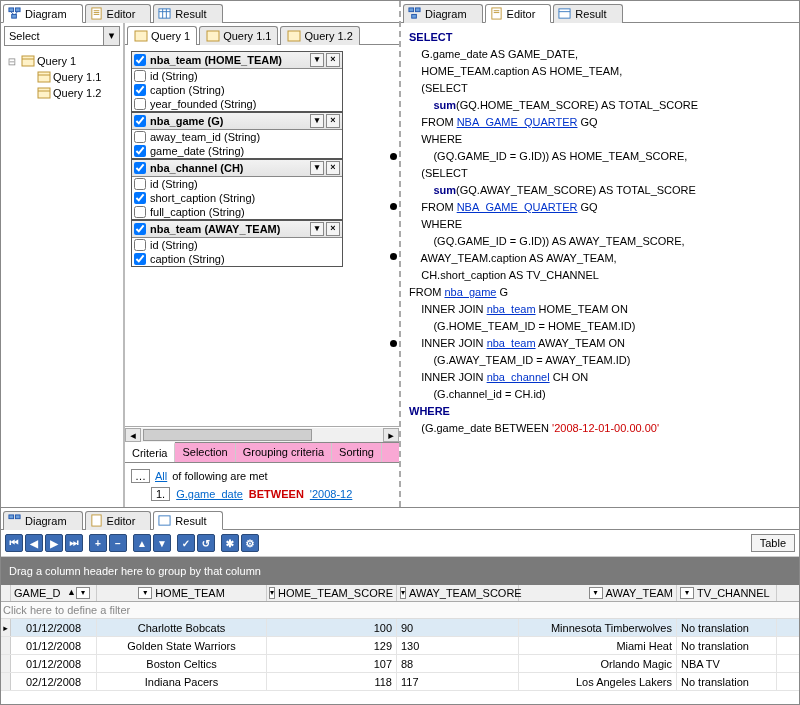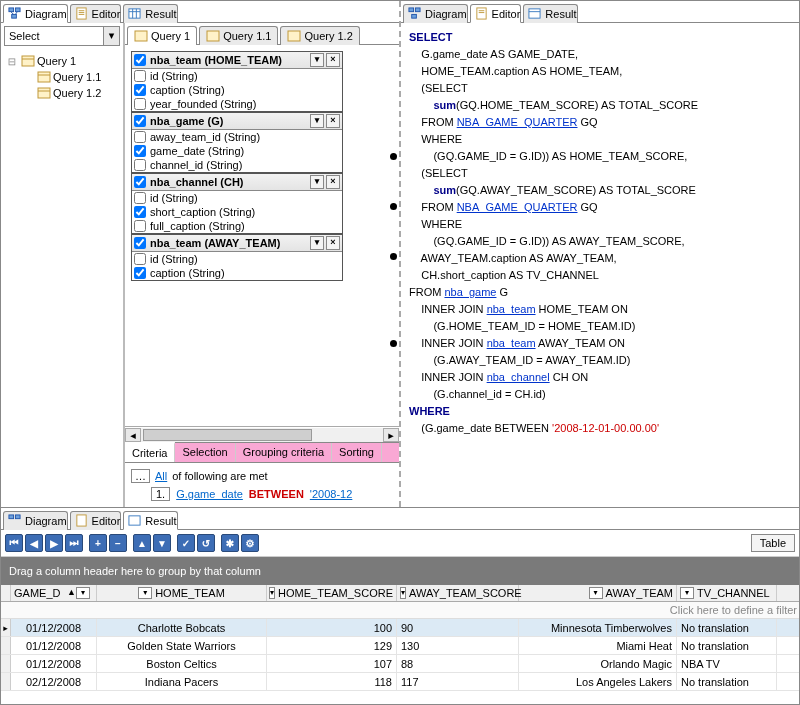--- a/index.html
+++ b/index.html
@@ -7,21 +7,21 @@
 .icon { display: inline-block; width: 14px; height: 14px; vertical-align: middle; }
 .app { display: flex; flex-direction: column; height: 705px; border: 1px solid #888; }
 
 .top-section { display: flex; height: 506px; }
 .bottom-section { flex: 1; border-top: 1px solid #888; }
 
 .left-pane { width: 400px; display: flex; flex-direction: column; border-right: 2px dashed #aaa; }
 .right-pane { flex: 1; display: flex; flex-direction: column; }
 
 .tabs { display: flex; background: #fff; border-bottom: 1px solid #888; height: 22px; padding-left: 2px; padding-top: 2px; }
-.tab { display: flex; align-items: center; gap: 3px; padding: 2px 0 2px 4px; border: 1px solid #888; border-bottom: none; border-top-left-radius: 3px; border-top-right-radius: 3px; margin-right: 2px; background: #eaeaea; cursor: pointer; position: relative; top: 1px; }
+.tab { display: flex; align-items: center; gap: 3px; padding: 2px 15px 2px 4px; border: 1px solid #888; border-bottom: none; border-top-left-radius: 3px; border-top-right-radius: 3px; margin-right: 2px; background: #eaeaea; cursor: pointer; position: relative; top: 1px; }
 .tab.active { background: #fff; border-bottom: 1px solid #fff; }
 .tab .icon svg { width: 13px; height: 13px; }
 
 .left-body { display: flex; flex: 1; min-height: 0; }
 .select-col { width: 124px; border-right: 2px solid #bbb; display: flex; flex-direction: column; }
 .select-row { display: flex; align-items: center; border: 1px solid #888; margin: 3px; height: 20px; }
 .select-text { flex: 1; padding-left: 4px; }
 .dd-btn { width: 16px; height: 18px; border-left: 1px solid #888; background: #e8e8e8; text-align: center; line-height: 16px; cursor: pointer; }
 
 .tree { padding: 4px; }
@@ -66,21 +66,21 @@
 .toolbar { display: flex; align-items: center; padding: 4px; gap: 2px; border-bottom: 1px solid #ccc; }
 .tbtn { width: 18px; height: 18px; display: flex; align-items: center; justify-content: center; cursor: pointer; background: #3d6db5; border: 1px solid #2a4a7a; border-radius: 2px; color: #fff; font-size: 10px; font-weight: bold; }
 .tbtn.sep { margin-left: 4px; }
 .table-btn { margin-left: auto; border: 1px solid #888; padding: 2px 8px; background: #f4f4f4; cursor: pointer; }
 
 .group-bar { background: #7a7a7a; color: #fff; padding: 8px 8px; font-size: 11px; }
 .grid { }
 .ghdr { display: flex; background: #f0f0f0; border-bottom: 1px solid #aaa; }
 .ghdr-cell { display: flex; align-items: flex-start; border-right: 1px solid #ccc; padding: 2px 3px; }
 .ghdr-cell .dd { width: 14px; height: 12px; border: 1px solid #888; background: #fff; margin-right: 3px; font-size: 8px; text-align: center; line-height: 10px; cursor: pointer; }
-.filter-row { text-align: right; color: #888; padding: 2px; font-size: 11px; border-bottom: 1px solid #ddd; background: #fafafa; }
+.filter-row { text-align: left; color: #888; padding: 2px; font-size: 11px; border-bottom: 1px solid #ddd; background: #fafafa; }
 .grow { display: flex; border-bottom: 1px solid #e4e4e4; height: 18px; align-items: center; }
 .grow.sel { background: #dceaf5; }
 .grow .rh { width: 10px; border-right: 1px solid #ccc; height: 100%; background: #f0f0f0; display: flex; align-items: center; justify-content: center; font-size: 9px; }
 .gcell { border-right: 1px solid #e4e4e4; padding: 1px 4px; height: 100%; display: flex; align-items: center; overflow: hidden; white-space: nowrap; }
 .c-date { width: 86px; justify-content: center; }
 .c-home { width: 170px; justify-content: center; }
 .c-hs { width: 130px; justify-content: flex-end; }
 .c-as { width: 122px; }
 .c-away { width: 158px; justify-content: flex-end; }
 .c-tv { width: 100px; }
@@ -212,24 +212,20 @@
                   <span class="hdr-btn">▾</span>
                   <span class="hdr-btn">×</span>
                 </div>
               <div class="entity-row">
                   <input type="checkbox" class="chk" style="">
                   <span>away_team_id (String)</span>
                 </div>
               <div class="entity-row">
                   <input type="checkbox" class="chk" checked="" style="">
                   <span>game_date (String)</span>
-                </div>
-              <div class="entity-row">
-                  <input type="checkbox" class="chk" style="">
-                  <span>channel_id (String)</span>
                 </div>
             </div>
 
             <div class="entity">
               <div class="entity-hdr">
                   <input type="checkbox" class="chk" checked="" style="">
                   <span>nba_channel (CH)</span>
                   <span class="spacer"></span>
                   <span class="hdr-btn">▾</span>
                   <span class="hdr-btn">×</span>

